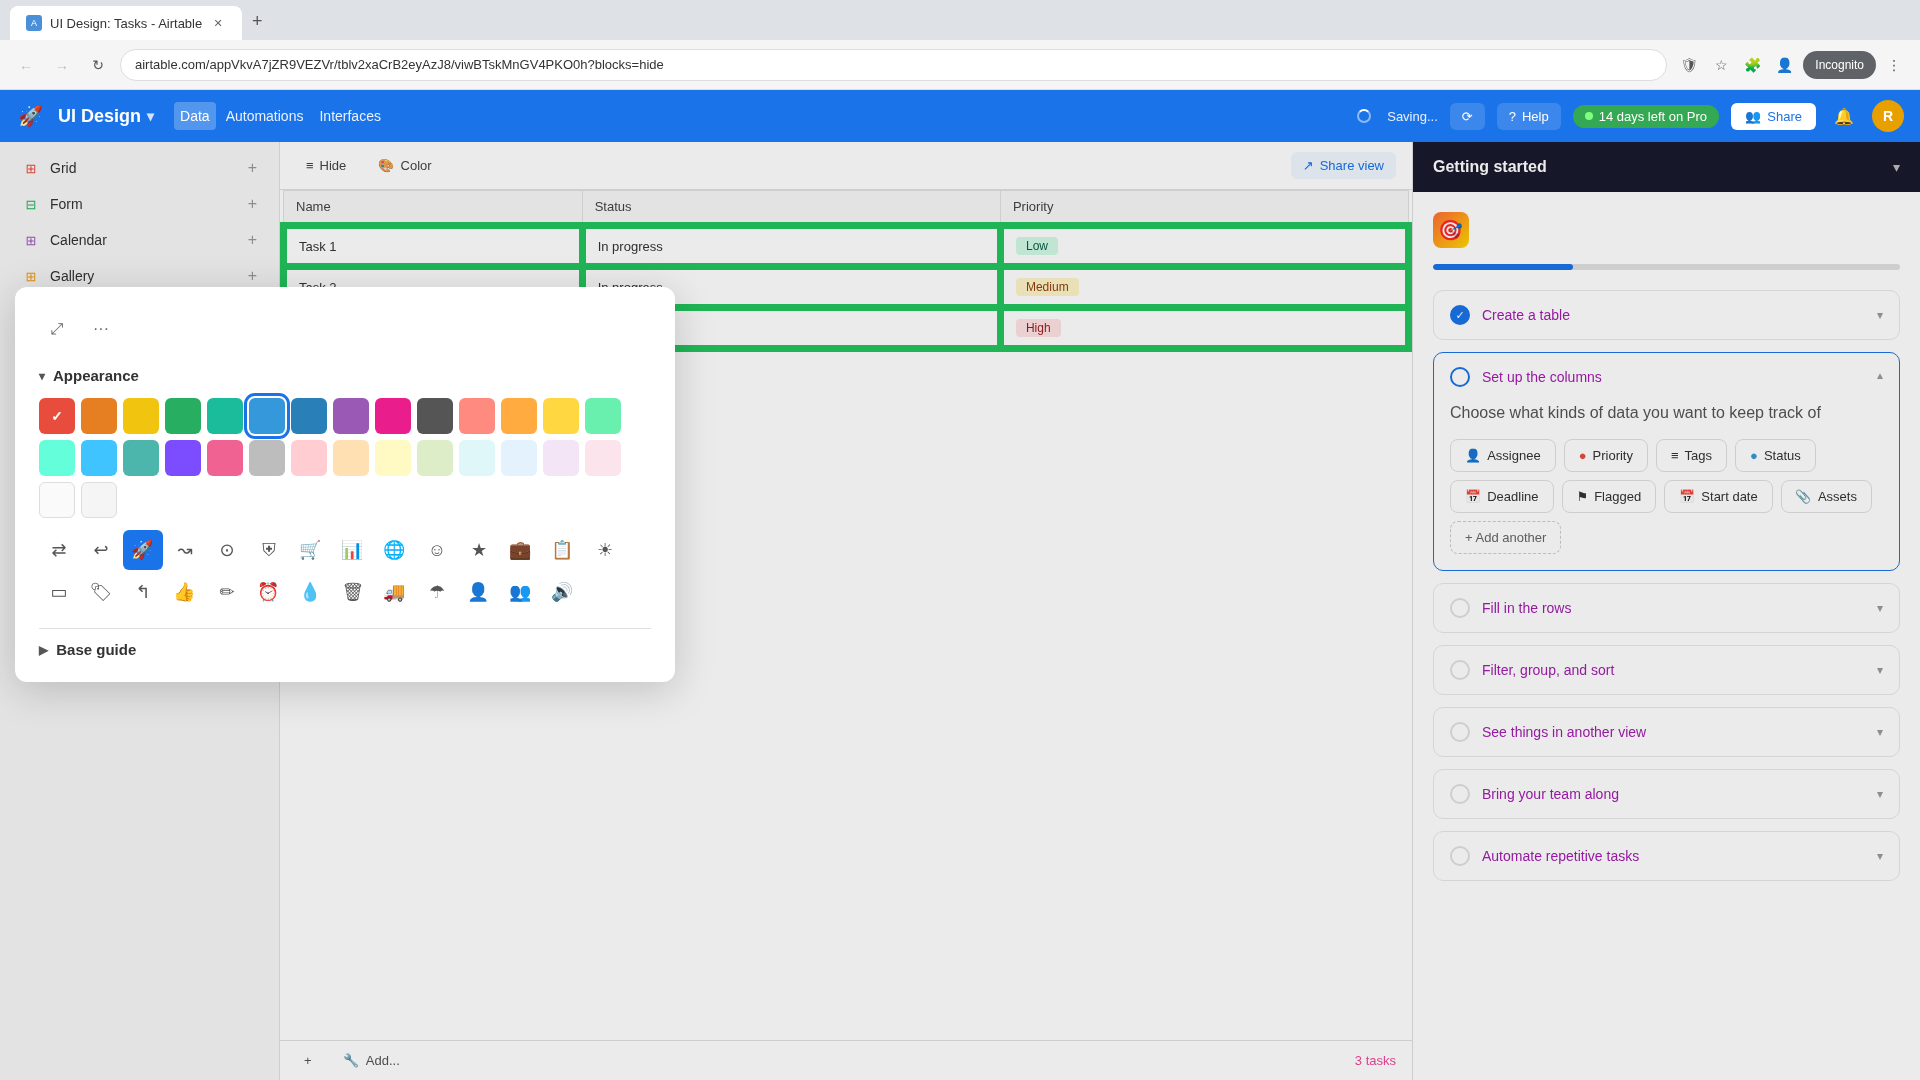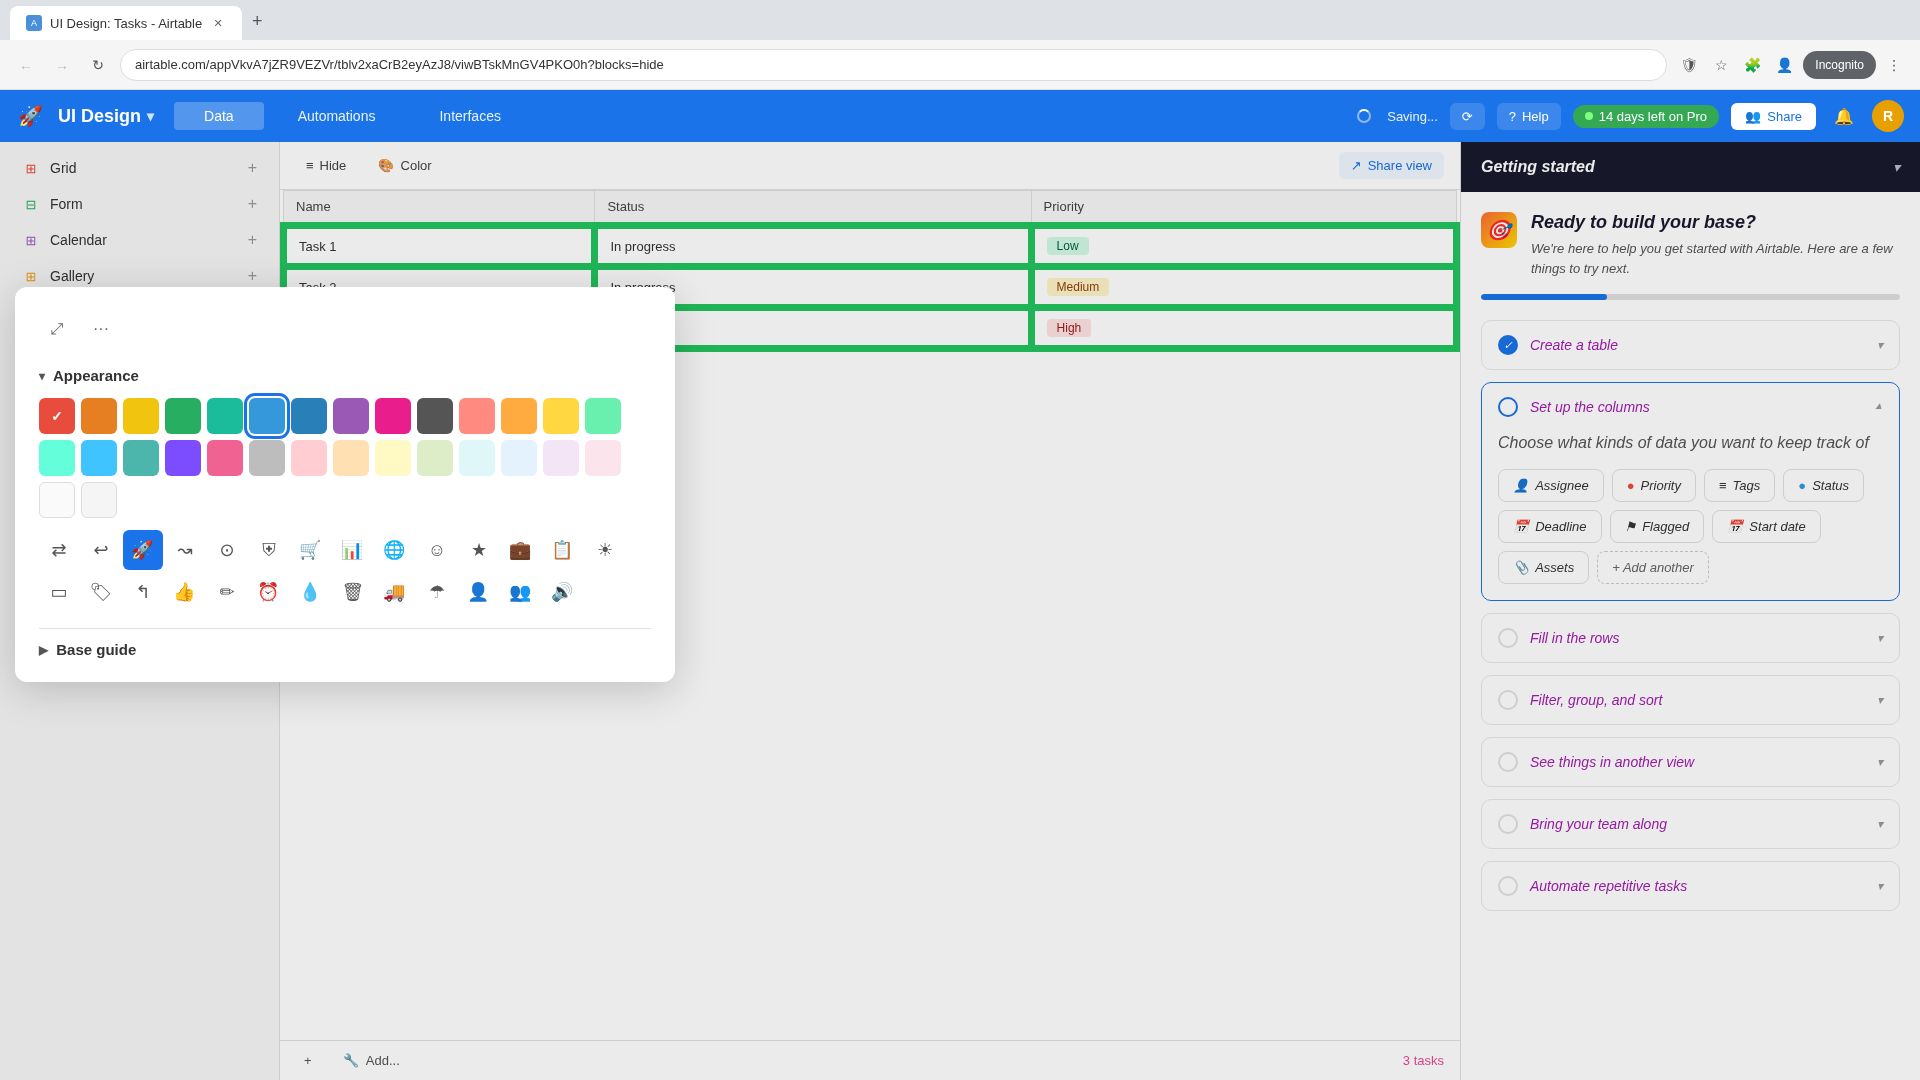--- a/index.html
+++ b/index.html
@@ -23,21 +23,21 @@
 
     
     .app { width: 1920px; height: 990px; display: flex; flex-direction: column; }
 
     
     .app-header { background: #1a73e8; height: 52px; display: flex; align-items: center; padding: 0 16px; gap: 12px; flex-shrink: 0; }
     .app-logo { width: 30px; height: 30px; display: flex; align-items: center; justify-content: center; color: white; font-size: 20px; }
     .app-title { color: white; font-size: 18px; font-weight: 600; display: flex; align-items: center; gap: 6px; cursor: pointer; }
     .app-title-arrow { color: rgba(255,255,255,0.8); font-size: 14px; }
     .header-nav { display: flex; gap: 4px; margin-left: 8px; }
-    .header-nav-item { color: rgba(255,255,255,0.9); padding: 6px 30px; border-radius: 4px; font-size: 14px; cursor: pointer; text-align: right; }
+    .header-nav-item { color: rgba(255,255,255,0.9); padding: 6px 6px; border-radius: 4px; font-size: 14px; cursor: pointer; text-align: right; }
     .header-nav-item.active { background: rgba(255,255,255,0.25); color: white; font-weight: 500; }
     .header-spacer { flex: 1; }
     .saving-status { color: rgba(255,255,255,0.9); font-size: 13px; display: flex; align-items: center; gap: 16px; }
     .saving-spinner { width: 14px; height: 14px; border: 2px solid rgba(255,255,255,0.5); border-top-color: white; border-radius: 50%; animation: spin 0.8s linear infinite; }
     @keyframes spin { to { transform: rotate(360deg); } }
     .header-btn { background: rgba(255,255,255,0.15); color: white; border: none; border-radius: 6px; padding: 6px 12px; font-size: 13px; cursor: pointer; display: flex; align-items: center; gap: 6px; }
     .pro-badge { background: #34a853; color: white; border-radius: 12px; padding: 4px 12px; font-size: 13px; display: flex; align-items: center; gap: 6px; }
     .pro-dot { width: 8px; height: 8px; background: #7eff7e; border-radius: 50%; }
     .share-btn { background: white; color: #1a73e8; border: none; border-radius: 6px; padding: 6px 14px; font-size: 13px; font-weight: 500; cursor: pointer; display: flex; align-items: center; gap: 6px; }
     .header-icon-btn { width: 32px; height: 32px; border-radius: 50%; display: flex; align-items: center; justify-content: center; color: white; font-size: 16px; cursor: pointer; }
@@ -96,21 +96,21 @@
     .icon-grid { display: flex; flex-wrap: wrap; gap: 2px; }
     .icon-btn { width: 40px; height: 40px; border-radius: 6px; cursor: pointer; display: flex; align-items: center; justify-content: center; font-size: 18px; color: #555; }
     .icon-btn.selected { background: #1a73e8; color: white; }
 
     .divider-line { width: 100%; height: 1px; background: #e0e0e0; margin: 12px 0; }
 
     .base-guide { display: flex; align-items: center; gap: 8px; font-size: 15px; font-weight: 600; color: #333; cursor: pointer; }
     .base-guide-arrow { font-size: 12px; color: #555; }
 
     
-    .getting-started-panel { width: 460px; background: white; border-left: 1px solid #e0e0e0; display: flex; flex-direction: column; overflow-y: auto; flex-shrink: 0; font-style: italic; }
+    .getting-started-panel { width: 508px; background: white; border-left: 1px solid #e0e0e0; display: flex; flex-direction: column; overflow-y: auto; flex-shrink: 0; }
     .gs-header { background: #1a1a2e; color: white; padding: 16px 20px; display: flex; align-items: center; justify-content: space-between; }
     .gs-title { font-size: 16px; font-weight: 600; }
     .gs-collapse { color: rgba(255,255,255,0.7); cursor: pointer; font-size: 14px; }
 
     .gs-body { padding: 20px; }
     .gs-hero { display: flex; align-items: flex-start; gap: 14px; margin-bottom: 16px; }
     .gs-hero-icon { width: 36px; height: 36px; border-radius: 8px; background: linear-gradient(135deg, #ff6b35, #ffd700); display: flex; align-items: center; justify-content: center; font-size: 20px; flex-shrink: 0; }
     .gs-hero-text h3 { font-size: 18px; font-weight: 600; color: #1a1a2e; margin-bottom: 6px; }
     .gs-hero-text p { font-size: 13px; color: #555; line-height: 1.5; }
 
@@ -308,24 +308,20 @@
     </div>
 
     <div class="getting-started-panel">
       <div class="gs-header">
         <span class="gs-title">Getting started</span>
         <span class="gs-collapse">▾</span>
       </div>
       <div class="gs-body">
         <div class="gs-hero">
           <div class="gs-hero-icon">🎯</div>
-          <div class="gs-hero-text">
-            <h3>Ready to build your base?</h3>
-            <p>We're here to help you get started with Airtable. Here are a few things to try next.</p>
-          </div>
         </div>
         <div class="gs-progress">
           <div class="gs-progress-fill"></div>
         </div>
 
         <div class="gs-item">
           <div class="gs-item-header">
             <div class="gs-item-check completed">✓</div>
             <span class="gs-item-title">Create a table</span>
             <span class="gs-item-arrow">▾</span>

